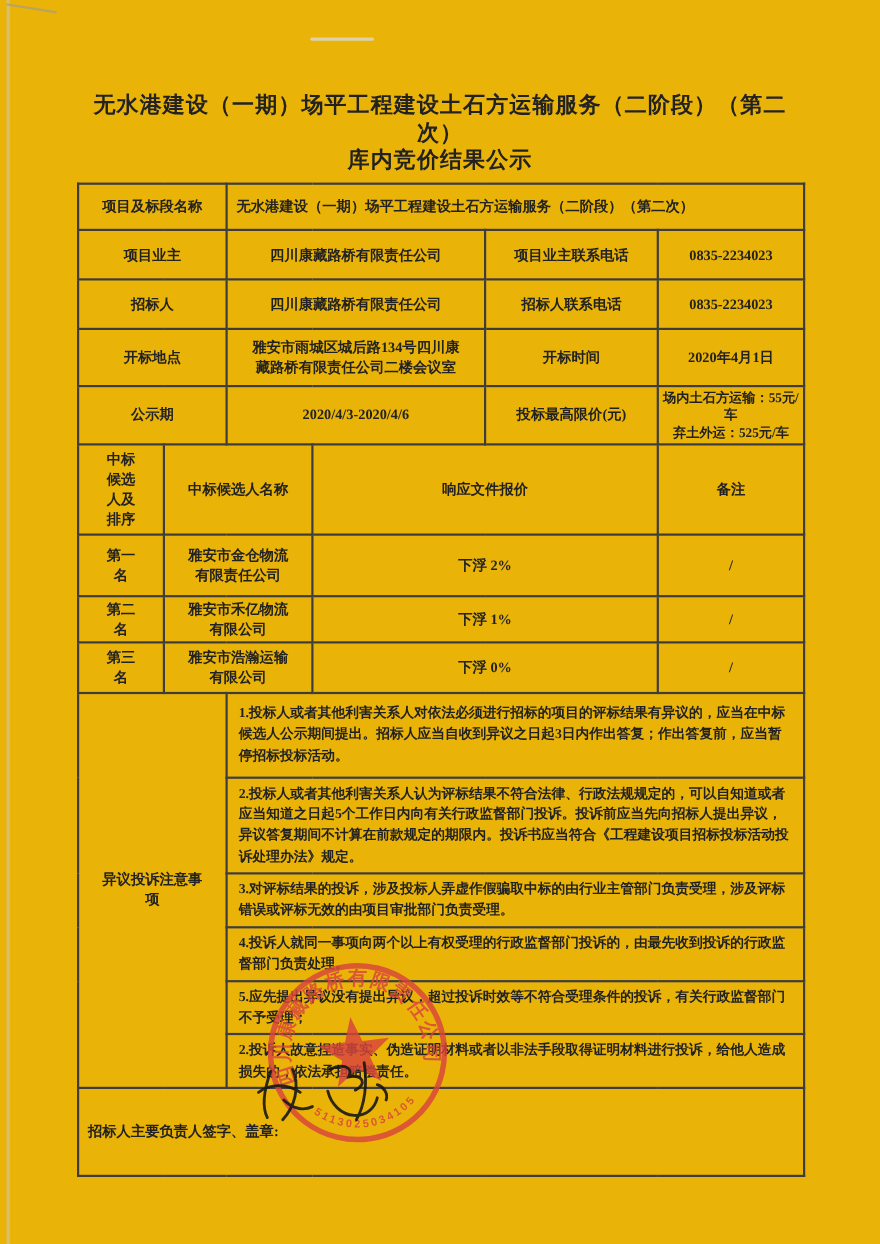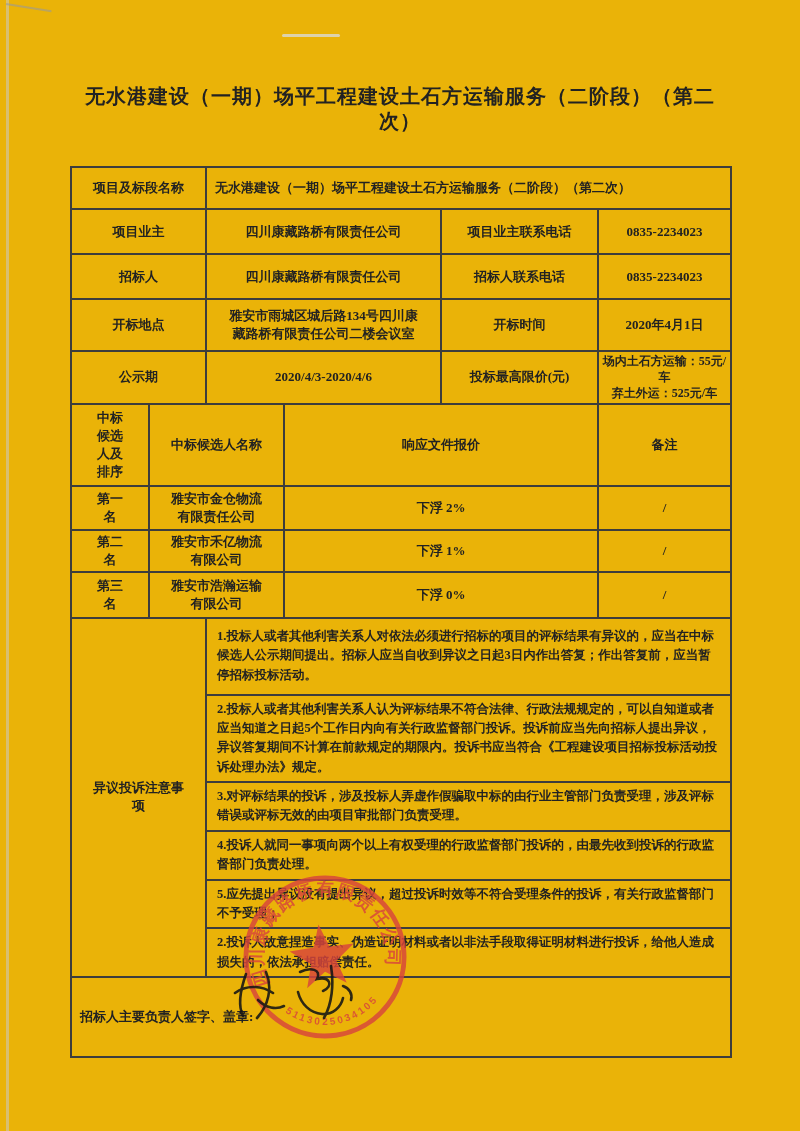--- a/index.html
+++ b/index.html
@@ -43,20 +43,21 @@
 </head>
 <body>
 
 <div class="page">
   <div class="scan-edge"></div>
   <div class="corner-mark"></div>
   <div class="smudge"></div>
 
   <div class="title-block">
     <div>无水港建设（一期）场平工程建设土石方运输服务（二阶段）（第二次）</div>
+    <div>库内竞价结果公示</div>
   </div>
 
   <table class="doc-table">
     <colgroup>
       <col style="width:78px">
         <col style="width:57px">
         <col style="width:78px">
       <col style="width:157px">
         <col style="width:157px">
         <col style="width:133px">
@@ -99,21 +100,21 @@
       </td>
     </tr>
 
     <tr style="height:82px">
       <td>中标候选人及排序</td>
       <td colspan="2">中标候选人名称</td>
       <td colspan="2">响应文件报价</td>
       <td>备注</td>
     </tr>
 
-    <tr style="height:44px">
+    <tr style="height:56px">
       <td>第一名</td>
       <td colspan="2">雅安市金仓物流有限责任公司</td>
       <td colspan="2">下浮 2%</td>
       <td>/</td>
     </tr>
     <tr style="height:40px">
       <td>第二名</td>
       <td colspan="2">雅安市禾亿物流有限公司</td>
       <td colspan="2">下浮 1%</td>
       <td>/</td>

